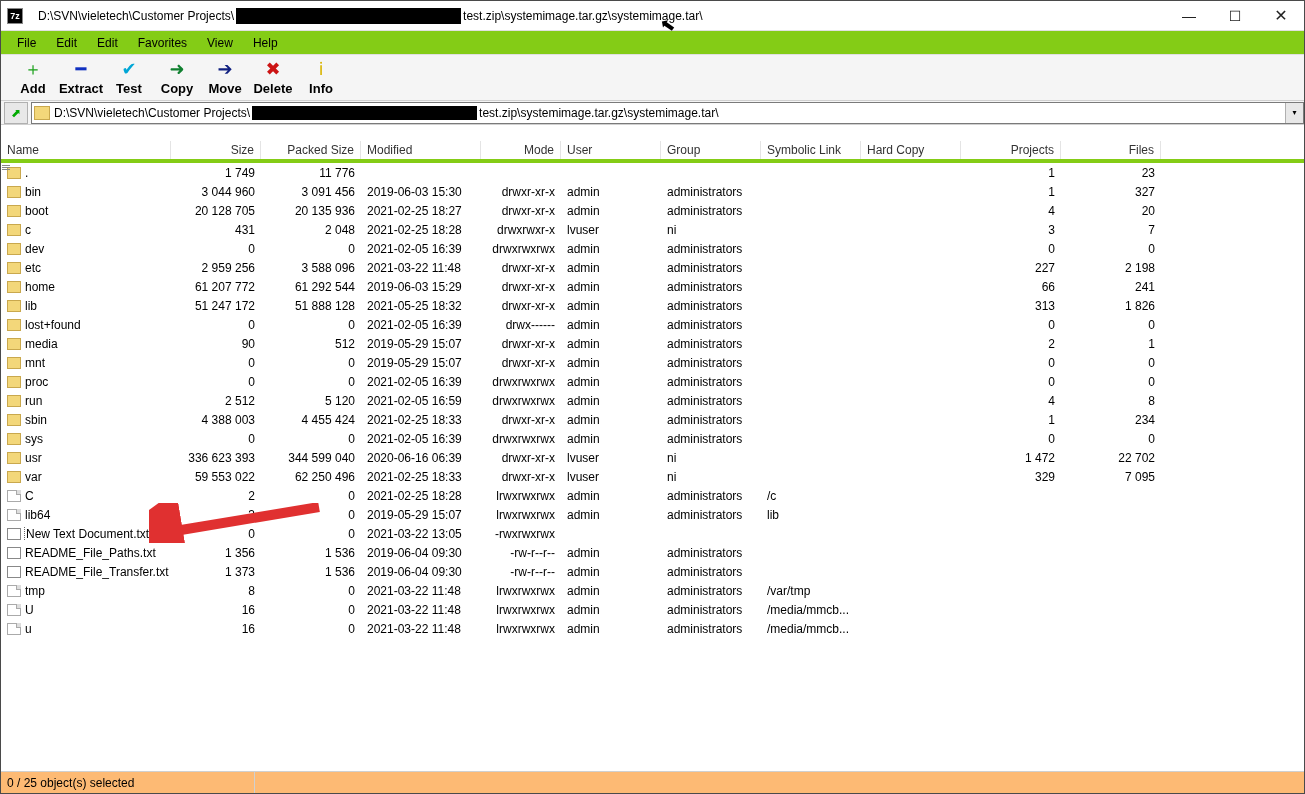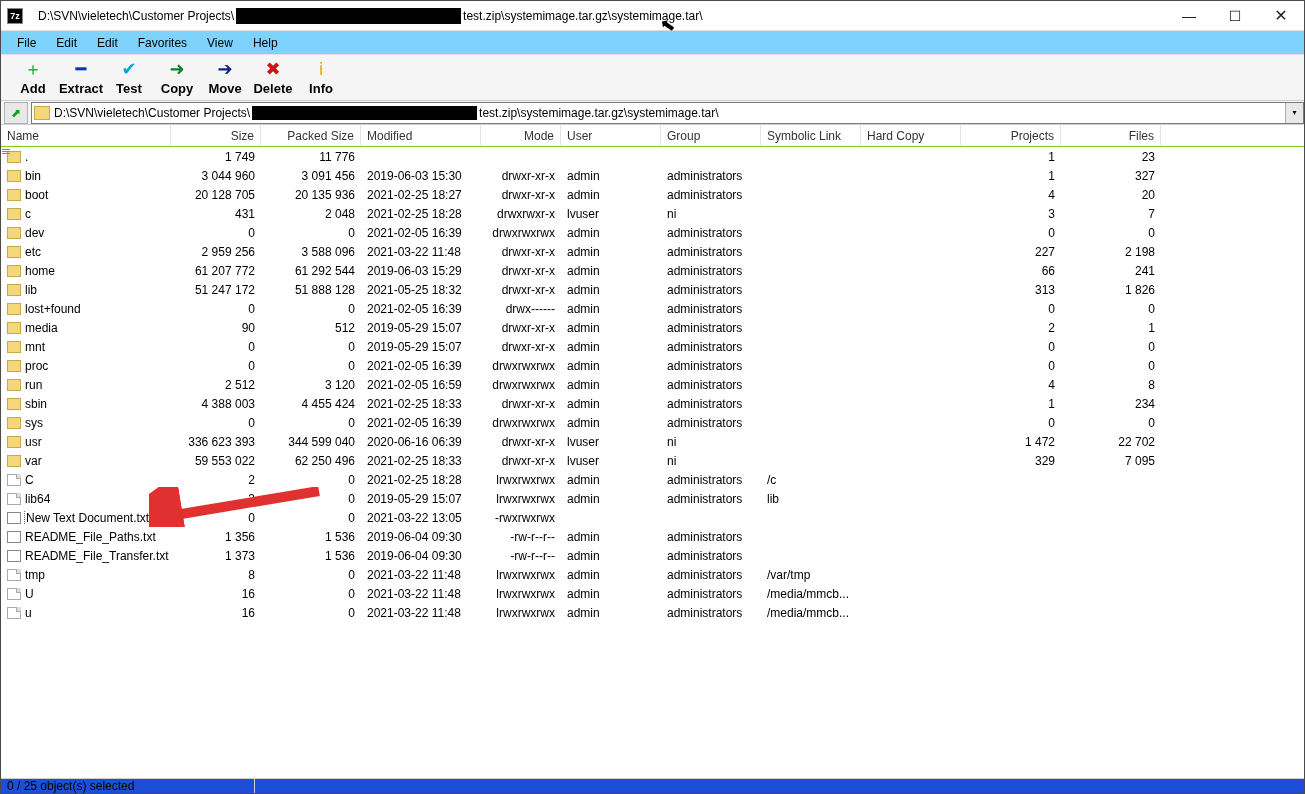--- a/index.html
+++ b/index.html
@@ -6,46 +6,46 @@
 html,body { width:1305px; height:794px; overflow:hidden; background:#fff; }
 .window { width:1305px; height:794px; border:1px solid #4a4a4a; display:flex; flex-direction:column; }
 .titlebar { height:30px; background:#fff; display:flex; align-items:center; padding-left:6px; border-bottom:1px solid #e0e0e0;}
 .titlebar .icon7z { width:16px; height:16px; background:#000; color:#fff; font-size:9px; font-weight:bold; display:flex; align-items:center; justify-content:center; border:1px solid #888; margin-right:15px;}
 .titlebar .title-text { flex:0 0 auto; }
 .titlebar .title-redact { display:inline-block; height:16px; width:225px; background:#000; vertical-align:middle; margin:0 2px;}
 .titlebar .spacer { flex:1; }
 .winbtns { display:flex; height:100%; }
 .winbtn { width:46px; display:flex; align-items:center; justify-content:center; font-size:14px; color:#222;}
 .winbtn.close { font-size:16px; }
-.menubar { height:24px; display:flex; align-items:center; padding-left:8px; gap:4px; background:#7dd3fc; border-bottom:1px solid #e0e0e0;}
+.menubar { height:24px; display:flex; align-items:center; padding-left:8px; gap:4px; background:#84cc16; border-bottom:1px solid #e0e0e0;}
 .menubar span { padding:2px 8px; }
 .toolbar { height:46px; background:#f5f5f5; display:flex; align-items:center; padding-left:8px; gap:0; border-bottom:1px solid #d0d0d0;}
 .tbtn { width:48px; height:44px; display:flex; flex-direction:column; align-items:center; justify-content:center; gap:1px;}
 .tbtn .glyph { font-size:18px; line-height:18px; height:20px;}
 .tbtn .lbl { font-size:13px;font-weight:bold; }
 .addressbar { height:24px; display:flex; align-items:center; background:#f5f5f5; border-bottom:1px solid #d0d0d0; }
 .addressbar .navarrow { width:24px; height:22px; background:#e8e8e8; border:1px solid #b0b0b0; margin:0 3px; display:flex; align-items:center; justify-content:center; color:#0a0;}
 .addressbar .fieldwrap { flex:1; height:22px; background:#fff; border:1px solid #7a7a7a; display:flex; align-items:center; padding-left:2px; position:relative;}
 .addressbar .foldicon { width:16px; height:14px; background:#f3d77a; border:1px solid #c9a84d; margin-right:4px;}
 .addressbar .dropbtn { position:absolute; right:0; top:0; width:18px; height:100%; background:#e8e8e8; border-left:1px solid #b0b0b0; display:flex; align-items:center; justify-content:center; font-size:8px;}
 .addressbar .path-redact { display:inline-block; height:14px; width:225px; background:#000; vertical-align:middle; margin:0 2px;}
-.listhead { height:22px; border-bottom:1px solid #84cc16; display:flex; align-items:center; }
+.listhead { height:22px; border-bottom:4px solid #84cc16; display:flex; align-items:center;margin-top:16px; }
 .listhead .col { border-right:1px solid #e4e4e4; height:100%; display:flex; align-items:center; padding:0 6px; color:#333; overflow:hidden; white-space:nowrap;}
 .filelist { flex:1; overflow:auto; position:relative; background:#fff;}
 .row { height:19px; display:flex; align-items:center; }
 .row .cell { padding:0 6px; overflow:hidden; white-space:nowrap; text-overflow:ellipsis; }
 .namecell { display:flex; align-items:center; gap:4px; }
 .ficon { width:14px; height:12px; flex-shrink:0; }
 .ficon.folder { background:#f3d77a; border:1px solid #c9a84d; }
 .ficon.file { background:#fff; border:1px solid #aaa; position:relative;}
 .ficon.file::after { content:""; position:absolute; top:-1px; right:-1px; width:4px; height:4px; background:#ddd; border-left:1px solid #aaa; border-bottom:1px solid #aaa;}
 .ficon.txt { background:#fff; border:1px solid #888; }
 .ficon.txt::before { content:""; position:absolute; left:1px; top:2px; width:8px; height:1px; background:#888; box-shadow:0 2px #888,0 4px #888;}
 .right { text-align:right; justify-content:flex-end; display:flex;}
-.statusbar { height:15px; border-top:1px solid #d0d0d0; display:flex; align-items:center; padding-left:6px; background:#1d4ed8; font-size:11px;}
+.statusbar { height:22px; border-top:1px solid #d0d0d0; display:flex; align-items:center; padding-left:6px; background:#fdba74; font-size:11px;}
 .statusbar .seg { border-right:1px solid #d0d0d0; padding-right:120px; height:100%; display:flex; align-items:center;}
 
 .c-name{width:170px} .c-size{width:90px} .c-packed{width:100px} .c-mod{width:120px} .c-mode{width:80px} .c-user{width:100px} .c-group{width:100px} .c-sym{width:100px} .c-hard{width:100px} .c-folders{width:100px} .c-files{width:100px}
 .arrow-annotation { position:absolute; pointer-events:none; }
 .cursor { position:absolute; left:660px; top:14px; font-size:18px; color:#000; pointer-events:none; transform:rotate(-10deg);}
 .row.highlight .namecell span.nametxt { background:#fff; outline:1px dotted #666; padding:0 1px;}
 </style>
 </head>
 <body>
 
@@ -330,21 +330,21 @@
         <div class="cell c-hard"></div>
         <div class="cell c-folders right">0</div>
         <div class="cell c-files right">0</div>
       </div>
       <div class="row">
         <div class="cell c-name namecell">
           <div class="ficon folder"></div>
           <span class="nametxt">run</span>
         </div>
         <div class="cell c-size right">2 512</div>
-        <div class="cell c-packed right">3 120</div>
+        <div class="cell c-packed right">5 120</div>
         <div class="cell c-mod">2021-02-05 16:59</div>
         <div class="cell c-mode right">drwxrwxrwx</div>
         <div class="cell c-user">admin</div>
         <div class="cell c-group">administrators</div>
         <div class="cell c-sym"></div>
         <div class="cell c-hard"></div>
         <div class="cell c-folders right">4</div>
         <div class="cell c-files right">8</div>
       </div>
       <div class="row">

